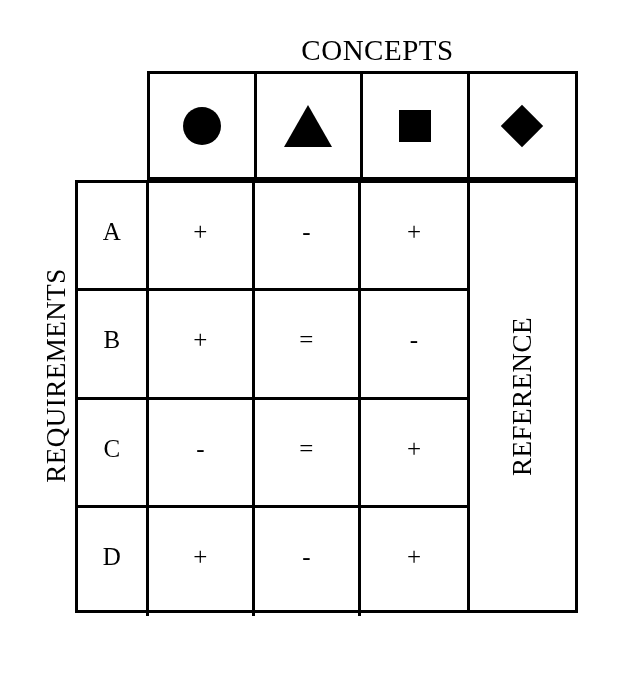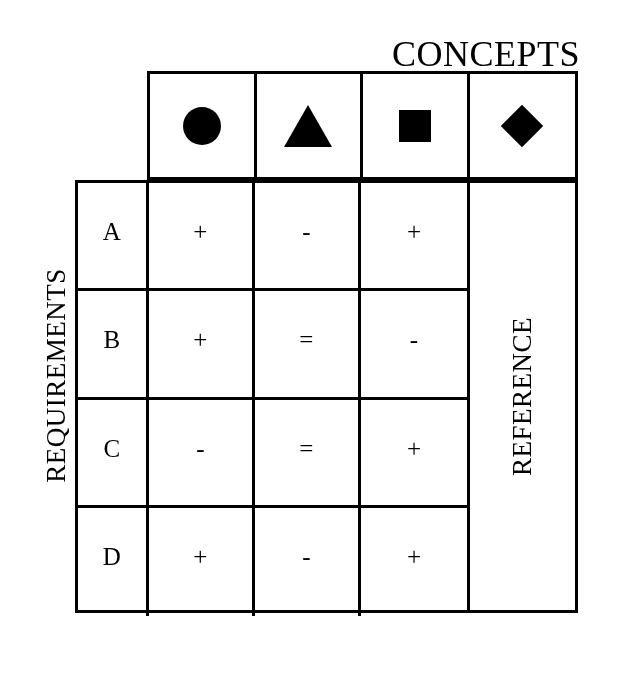--- a/index.html
+++ b/index.html
@@ -20,25 +20,25 @@
     position: absolute;
     left: 0;
     top: 0;
     width: 640px;
     height: 674px;
   }
 
   
   .concepts-title {
     position: absolute;
-    left: 149px;
+    left: 162px;
     top: 36px;
     width: 431px;
-    text-align: right;
-    font-size: 36px;
+    text-align: center;
+    font-size: 29px;
     letter-spacing: 0.5px;
     line-height: 1;
     white-space: nowrap;
   }
 
   
   .requirements-title {
     position: absolute;
     left: -64px;
     top: 362px;

